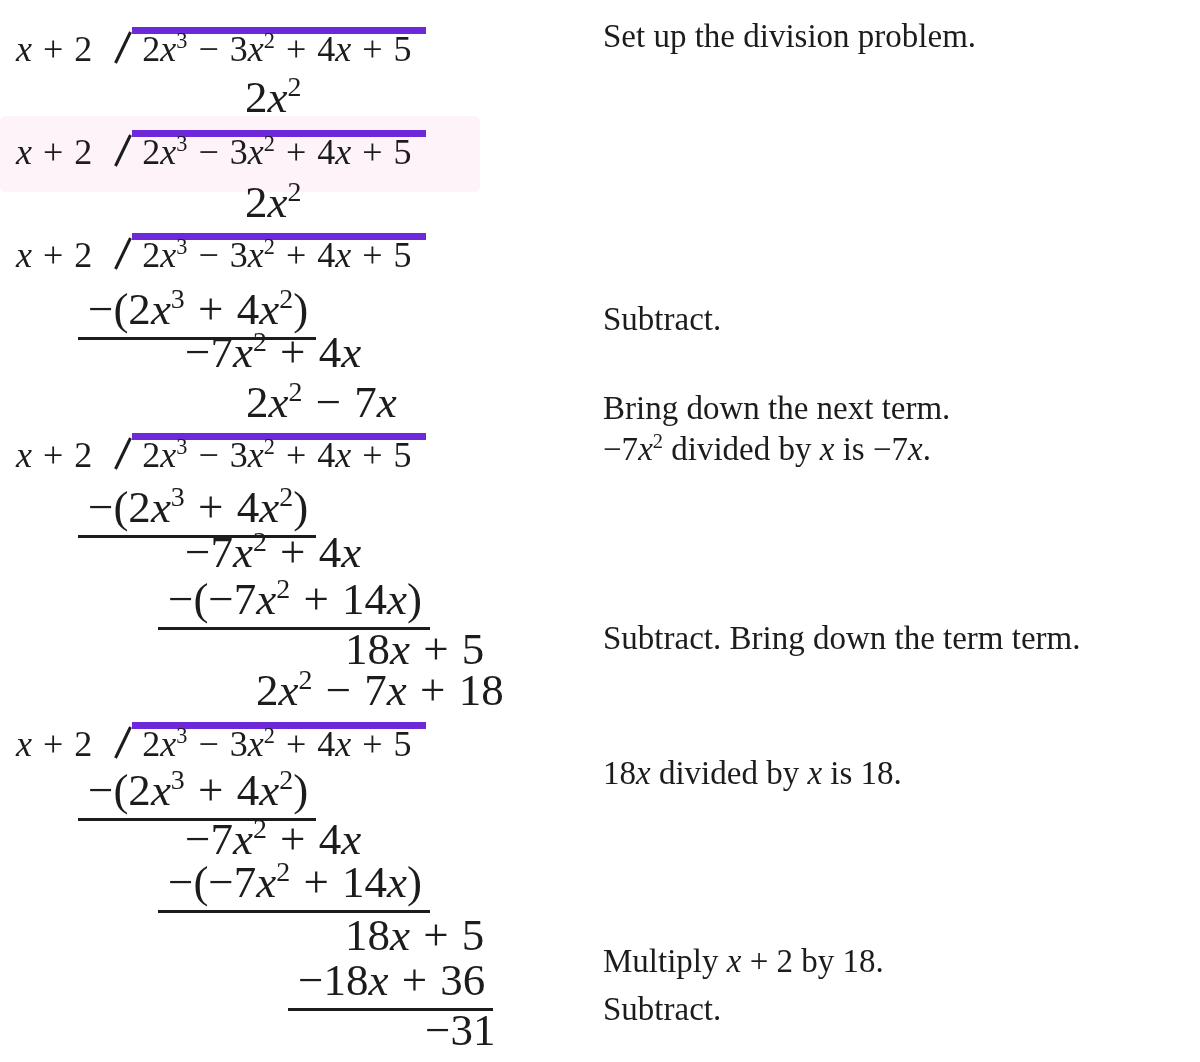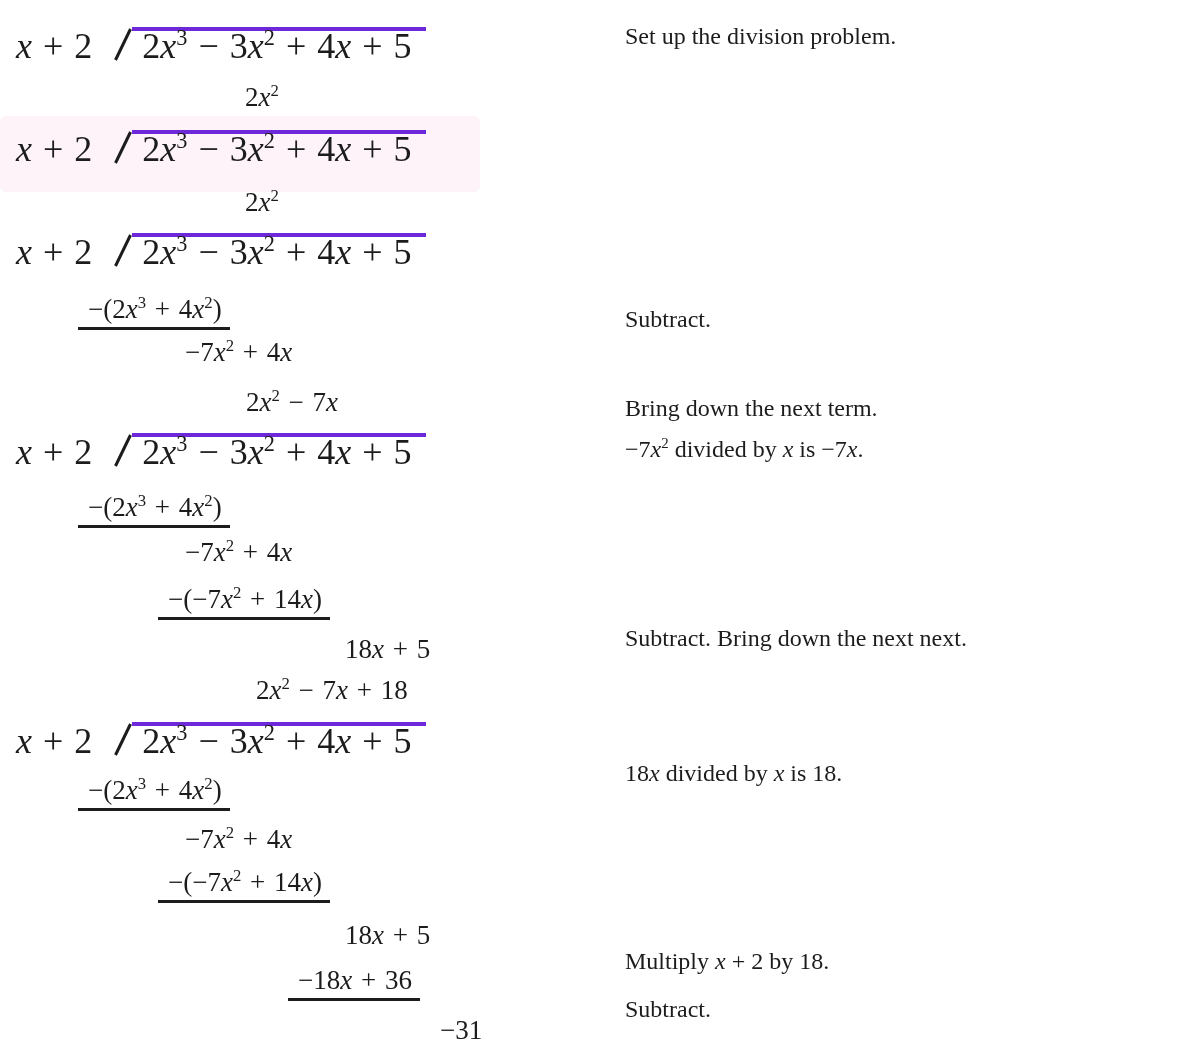--- a/index.html
+++ b/index.html
@@ -9,21 +9,21 @@
     height: 1062px;
     background: #ffffff;
     font-family: "Liberation Serif", "DejaVu Serif", serif;
     color: #1c1c1c;
     overflow: hidden;
   }
 
   
   .mrow {
     position: absolute;
-    font-size: 27px;
+    font-size: 45px;
     line-height: 29px;
     white-space: nowrap;
     word-spacing: 2px;
   }
   .mrow i { font-style: italic; }
   .mrow sup { font-size: 0.62em; line-height: 0; }
 
   .underlined {
     border-bottom: 3px solid #1c1c1c;
     padding: 0 8px 3px 10px;
@@ -38,38 +38,38 @@
     line-height: 29px;
     white-space: nowrap;
     word-spacing: 2px;
   }
   .longdiv i { font-style: italic; }
   .longdiv sup { font-size: 0.62em; line-height: 0; }
   .divisor { padding: 0 22px 0 2px; }
   .slash { display: block; flex: 0 0 auto; }
   .slash line { stroke: #1c1c1c; stroke-width: 3; }
   .dividend {
-    border-top: 4px solid #6d28d9;
+    border-top: 7px solid #6d28d9;
     padding: 1px 14px 0 10px;
   }
 
   
   .highlight {
     position: absolute;
     left: 0; top: 116px;
     width: 480px; height: 76px;
     background: #fdf3f9;
     border-radius: 6px;
   }
 
   
   .note {
     position: absolute;
-    left: 625px;
-    font-size: 24px;
+    left: 603px;
+    font-size: 33px;
     line-height: 40px;
     white-space: nowrap;
   }
   .note i { font-style: italic; }
   .note sup { font-size: 0.62em; line-height: 0; }
 </style>
 </head>
 <body>
 
 <div class="page">
@@ -122,24 +122,24 @@
     <svg class="slash" width="18" height="33" viewBox="0 0 18 33">
         <line x1="1.5" y1="32" x2="16.5" y2="1"></line>
       </svg>
     <span class="dividend">2<i>x</i><sup>3</sup> − 3<i>x</i><sup>2</sup> + 4<i>x</i> + 5</span>
   </div>
   <div class="mrow" style="left:78px; top:776px"><span class="underlined">−(2<i>x</i><sup>3</sup> + 4<i>x</i><sup>2</sup>)</span></div>
   <div class="mrow" style="left:185px; top:825px">−7<i>x</i><sup>2</sup> + 4<i>x</i></div>
   <div class="mrow" style="left:158px; top:868px"><span class="underlined">−(−7<i>x</i><sup>2</sup> + 14<i>x</i>)</span></div>
   <div class="mrow" style="left:345px; top:921px">18<i>x</i> + 5</div>
   <div class="mrow" style="left:288px; top:966px"><span class="underlined">−18<i>x</i> + 36</span></div>
-  <div class="mrow" style="left:440px; top:1016px">−31</div>
+  <div class="mrow" style="left:425px; top:1016px">−31</div>
 
   <div class="note" style="top:16px">Set up the division problem.</div>
   <div class="note" style="top:299px">Subtract.</div>
   <div class="note" style="top:388px">Bring down the next term.</div>
   <div class="note" style="top:429px">−7<i>x</i><sup>2</sup> divided by <i>x</i> is −7<i>x</i>.</div>
-  <div class="note" style="top:618px">Subtract. Bring down the next next.</div>
+  <div class="note" style="top:618px">Subtract. Bring down the term term.</div>
   <div class="note" style="top:753px">18<i>x</i> divided by <i>x</i> is 18.</div>
   <div class="note" style="top:941px">Multiply <i>x</i> + 2 by 18.</div>
   <div class="note" style="top:989px">Subtract.</div>
 
 </div>
 
 </body></html>

